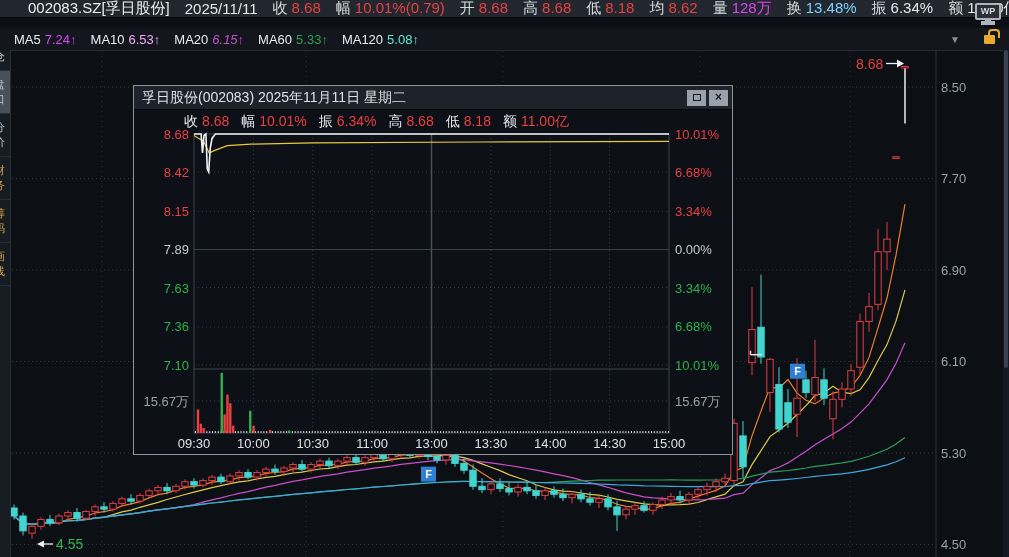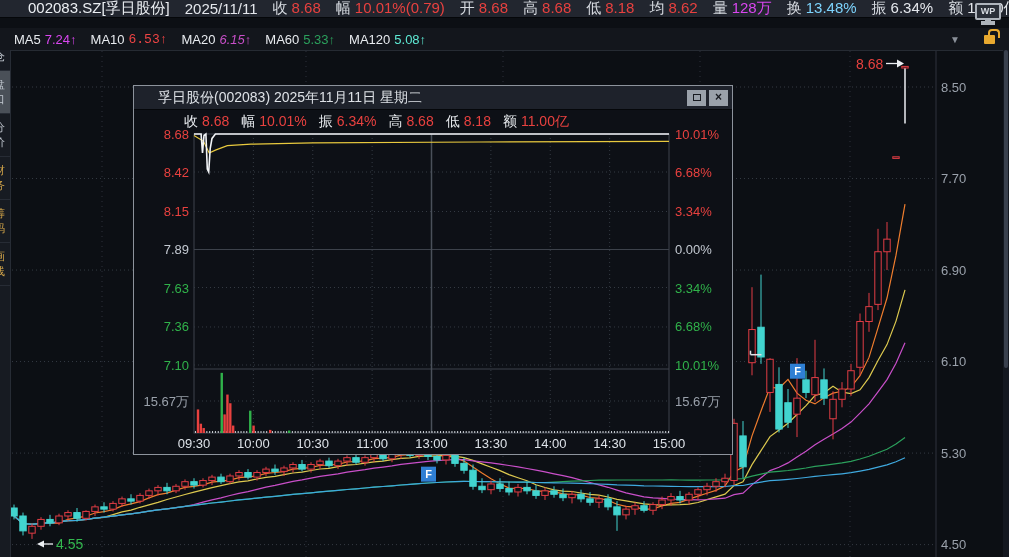--- a/index.html
+++ b/index.html
@@ -46,21 +46,21 @@
   .sidebar .grp { padding:6px 0; border-bottom:1px solid #272c35; }
   .sidebar .grp.active { background:#4a5058; }
   .sidebar .ch { display:block; font-size:11px; color:#c2c8d0; margin-left:-6px;
                  line-height:15px; }
   .sidebar .grp.gold .ch { color:#d4a64a; }
 
   
   .popup { position:absolute; left:133px; top:85px; width:600px; height:370px;
            background:#0d1016; border:1px solid #8d939c; z-index:10; }
   .popup-title { position:relative; z-index:3; height:24px; background:#1e222b;
-           display:flex; align-items:center; padding:0 4px 0 24px; font-size:14px;
+           display:flex; align-items:center; padding:0 4px 0 8px; font-size:14px;
            color:#dde1e6; border-bottom:1px solid #05070a; }
   .popup-title .t { flex:1; }
   .win-btn { width:19px; height:16px; background:#9aa1aa; color:#171a20; font-size:12px;
            line-height:15px; text-align:center; margin-left:3px; font-weight:bold;
            display:flex; align-items:center; justify-content:center; }
   .win-btn .box { width:8px; height:7px; border:1.5px solid #171a20; }
   .popup-stats { position:relative; z-index:3; height:24px; display:flex; align-items:center;
            gap:12px; padding-left:50px; font-size:14px; }
   .popup-stats .lbl { color:#e8ebef; }
   .popup-chart { position:absolute; left:0; top:0; width:598px; height:368px; z-index:1; }
@@ -378,21 +378,21 @@
 <div class="wp">WP</div>
 
 <div class="bar2">
   <span id="ma-items" style="display:flex;gap:14px;">
       <span class="ma">
         <span class="lbl">MA5</span>
         <span style="color: #d946ef;">7.24↑</span>
       </span>
       <span class="ma">
         <span class="lbl">MA10</span>
-        <span style="color: #ef4444; font-family: Liberation Mono, monospace;">6.53↑</span>
+        <span style="color: #f0abfc;">6.53↑</span>
       </span>
       <span class="ma">
         <span class="lbl">MA20</span>
         <span style="color: rgb(201, 79, 201); font-style: italic;">6.15↑</span>
       </span>
       <span class="ma">
         <span class="lbl">MA60</span>
         <span style="color: rgb(43, 160, 92);">5.33↑</span>
       </span>
       <span class="ma">

